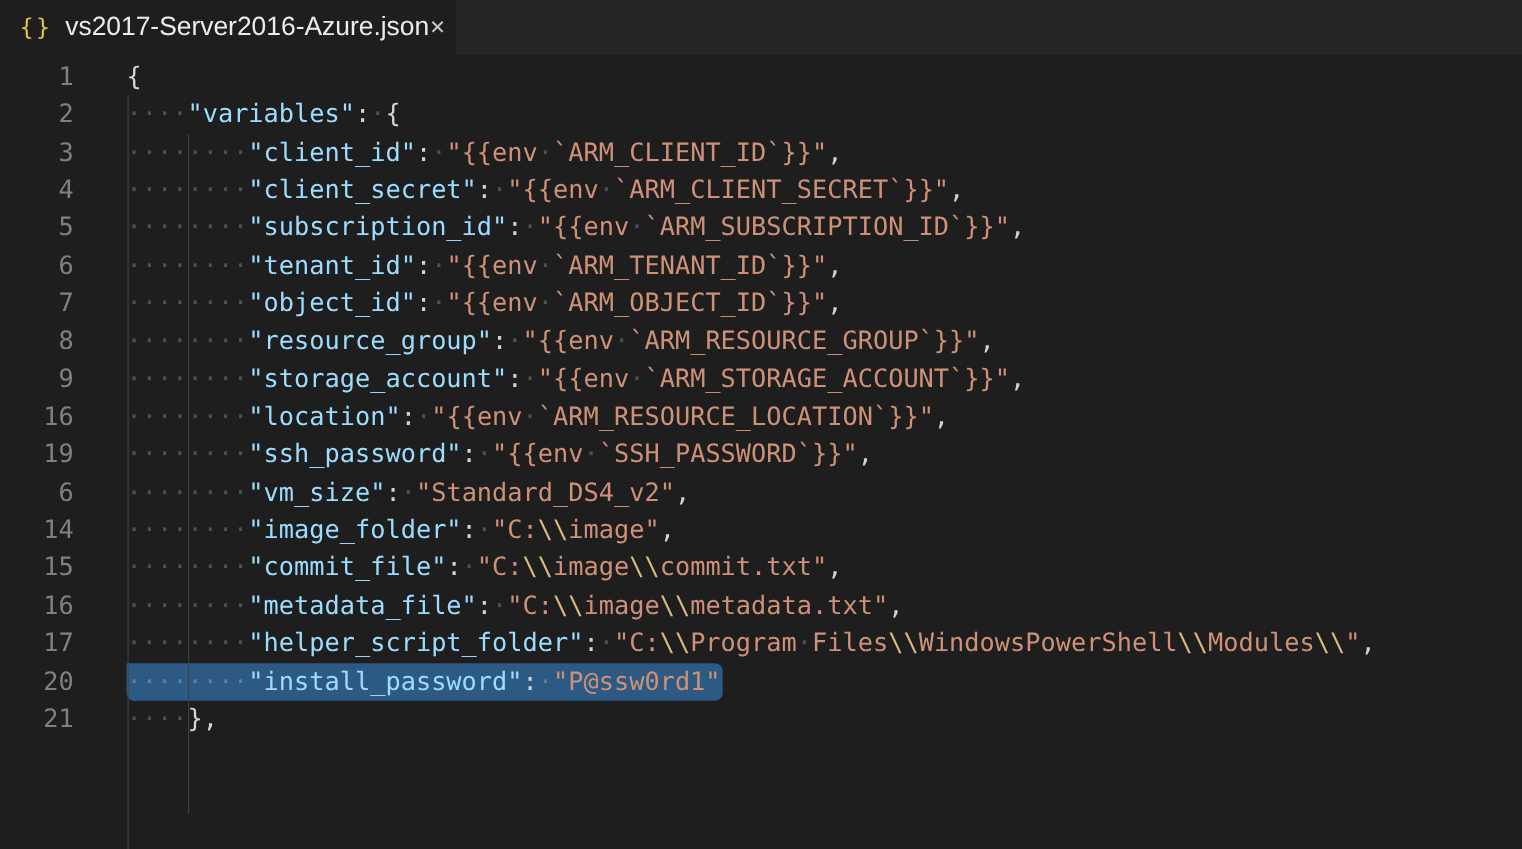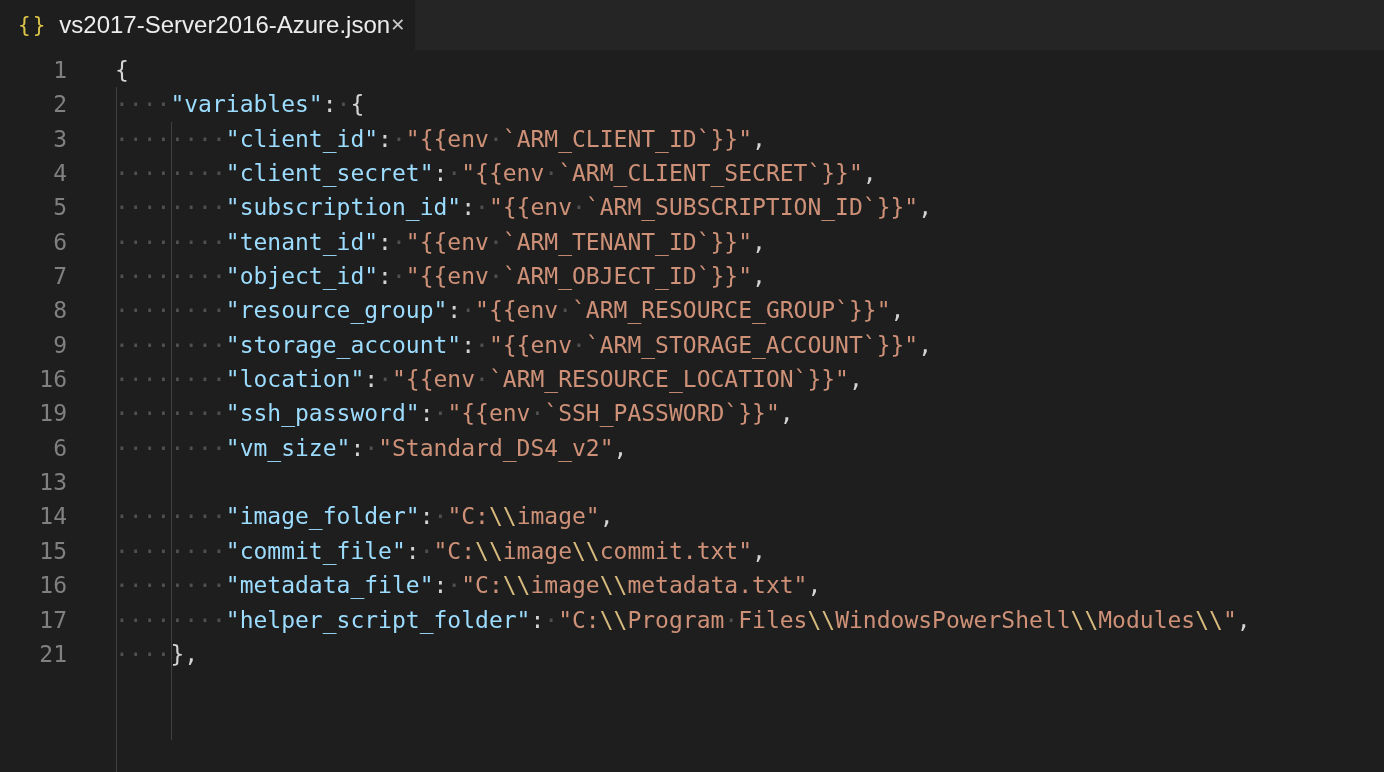--- a/index.html
+++ b/index.html
@@ -99,22 +99,22 @@
       <div class="code-line"><span class="ln">3</span><span class="code-text"><span class="tk-dot">········</span><span class="tk-k">"client_id"</span><span class="tk-p">:</span><span class="tk-dot">·</span><span class="tk-s">"{{env</span><span class="tk-dot">·</span><span class="tk-s">`ARM_CLIENT_ID`}}"</span><span class="tk-p">,</span></span></div>
       <div class="code-line"><span class="ln">4</span><span class="code-text"><span class="tk-dot">········</span><span class="tk-k">"client_secret"</span><span class="tk-p">:</span><span class="tk-dot">·</span><span class="tk-s">"{{env</span><span class="tk-dot">·</span><span class="tk-s">`ARM_CLIENT_SECRET`}}"</span><span class="tk-p">,</span></span></div>
       <div class="code-line"><span class="ln">5</span><span class="code-text"><span class="tk-dot">········</span><span class="tk-k">"subscription_id"</span><span class="tk-p">:</span><span class="tk-dot">·</span><span class="tk-s">"{{env</span><span class="tk-dot">·</span><span class="tk-s">`ARM_SUBSCRIPTION_ID`}}"</span><span class="tk-p">,</span></span></div>
       <div class="code-line"><span class="ln">6</span><span class="code-text"><span class="tk-dot">········</span><span class="tk-k">"tenant_id"</span><span class="tk-p">:</span><span class="tk-dot">·</span><span class="tk-s">"{{env</span><span class="tk-dot">·</span><span class="tk-s">`ARM_TENANT_ID`}}"</span><span class="tk-p">,</span></span></div>
       <div class="code-line"><span class="ln">7</span><span class="code-text"><span class="tk-dot">········</span><span class="tk-k">"object_id"</span><span class="tk-p">:</span><span class="tk-dot">·</span><span class="tk-s">"{{env</span><span class="tk-dot">·</span><span class="tk-s">`ARM_OBJECT_ID`}}"</span><span class="tk-p">,</span></span></div>
       <div class="code-line"><span class="ln">8</span><span class="code-text"><span class="tk-dot">········</span><span class="tk-k">"resource_group"</span><span class="tk-p">:</span><span class="tk-dot">·</span><span class="tk-s">"{{env</span><span class="tk-dot">·</span><span class="tk-s">`ARM_RESOURCE_GROUP`}}"</span><span class="tk-p">,</span></span></div>
       <div class="code-line"><span class="ln">9</span><span class="code-text"><span class="tk-dot">········</span><span class="tk-k">"storage_account"</span><span class="tk-p">:</span><span class="tk-dot">·</span><span class="tk-s">"{{env</span><span class="tk-dot">·</span><span class="tk-s">`ARM_STORAGE_ACCOUNT`}}"</span><span class="tk-p">,</span></span></div>
       <div class="code-line"><span class="ln">16</span><span class="code-text"><span class="tk-dot">········</span><span class="tk-k">"location"</span><span class="tk-p">:</span><span class="tk-dot">·</span><span class="tk-s">"{{env</span><span class="tk-dot">·</span><span class="tk-s">`ARM_RESOURCE_LOCATION`}}"</span><span class="tk-p">,</span></span></div>
       <div class="code-line"><span class="ln">19</span><span class="code-text"><span class="tk-dot">········</span><span class="tk-k">"ssh_password"</span><span class="tk-p">:</span><span class="tk-dot">·</span><span class="tk-s">"{{env</span><span class="tk-dot">·</span><span class="tk-s">`SSH_PASSWORD`}}"</span><span class="tk-p">,</span></span></div>
       <div class="code-line"><span class="ln">6</span><span class="code-text"><span class="tk-dot">········</span><span class="tk-k">"vm_size"</span><span class="tk-p">:</span><span class="tk-dot">·</span><span class="tk-s">"Standard_DS4_v2"</span><span class="tk-p">,</span></span></div>
-      <div class="code-line"><span class="ln">13</span><span class="code-text"></span></div>
       <div class="code-line"><span class="ln">14</span><span class="code-text"><span class="tk-dot">········</span><span class="tk-k">"image_folder"</span><span class="tk-p">:</span><span class="tk-dot">·</span><span class="tk-s">"C:</span><span class="tk-e">\\</span><span class="tk-s">image"</span><span class="tk-p">,</span></span></div>
       <div class="code-line"><span class="ln">15</span><span class="code-text"><span class="tk-dot">········</span><span class="tk-k">"commit_file"</span><span class="tk-p">:</span><span class="tk-dot">·</span><span class="tk-s">"C:</span><span class="tk-e">\\</span><span class="tk-s">image</span><span class="tk-e">\\</span><span class="tk-s">commit.txt"</span><span class="tk-p">,</span></span></div>
       <div class="code-line"><span class="ln">16</span><span class="code-text"><span class="tk-dot">········</span><span class="tk-k">"metadata_file"</span><span class="tk-p">:</span><span class="tk-dot">·</span><span class="tk-s">"C:</span><span class="tk-e">\\</span><span class="tk-s">image</span><span class="tk-e">\\</span><span class="tk-s">metadata.txt"</span><span class="tk-p">,</span></span></div>
       <div class="code-line"><span class="ln">17</span><span class="code-text"><span class="tk-dot">········</span><span class="tk-k">"helper_script_folder"</span><span class="tk-p">:</span><span class="tk-dot">·</span><span class="tk-s">"C:</span><span class="tk-e">\\</span><span class="tk-s">Program</span><span class="tk-dot">·</span><span class="tk-s">Files</span><span class="tk-e">\\</span><span class="tk-s">WindowsPowerShell</span><span class="tk-e">\\</span><span class="tk-s">Modules</span><span class="tk-e">\\</span><span class="tk-s">"</span><span class="tk-p">,</span></span></div>
+      <div class="code-line selected"><div class="selection" style="width: 541.8px; border-radius: 0px 7px 7px;"></div><span class="ln">20</span><span class="code-text"><span class="tk-dot">········</span><span class="tk-k">"install_password"</span><span class="tk-p">:</span><span class="tk-dot">·</span><span class="tk-s">"P@ssw0rd1"</span></span></div>
       <div class="code-line"><span class="ln">21</span><span class="code-text"><span class="tk-dot">····</span><span class="tk-p">},</span></span></div>
     </div>
   <div class="guide guide-a"></div>
   <div class="guide guide-b"></div>
 </div>
 
 </body></html>

